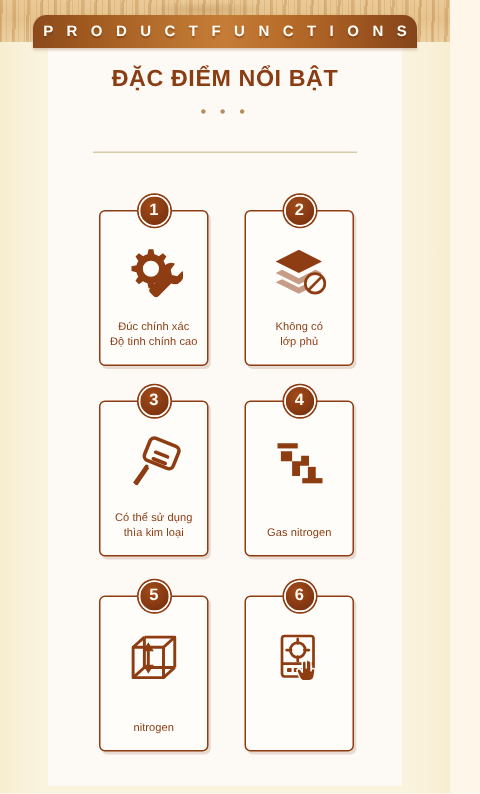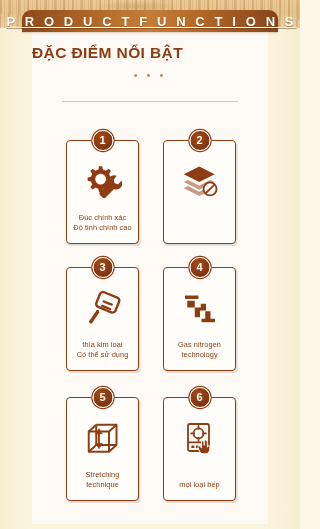--- a/index.html
+++ b/index.html
@@ -82,35 +82,34 @@
     background: linear-gradient(90deg,
        #8b4a1c 0%, #a0591f 14%, #bb7330 38%,
        #c47c37 50%, #b86c29 66%, #9c5420 86%, #84441a 100%);
     display: flex;
     align-items: center;
     justify-content: center;
     box-shadow: 0 1px 2px rgba(110,60,20,0.25);
   }
   .banner-text {
     color: #fffdf8;
-    font-size: 13px;
+    font-size: 10px;
     font-weight: bold;
     letter-spacing: 3.1px;
     text-indent: 3.1px;
     white-space: nowrap;
     text-shadow: 0 1px 1px rgba(90,45,10,0.45);
-    text-decoration: underline;
   }
 
   
   .heading {
     position: absolute;
     top: 44px; left: 32px;
     width: 236px;
-    text-align: left;
+    text-align: center;
     color: #8a3c12;
     font-size: 15.5px;
     font-weight: bold;
     letter-spacing: 0.4px;
     white-space: nowrap;
   }
   .dots {
     position: absolute;
     top: 69px; left: 32px;
     width: 236px;
@@ -265,20 +264,22 @@
             <g fill="#8e3c12">
               <path d="M23 2 L43 12 L23 22 L3 12 Z"></path>
               <path d="M23 26.5 L8.6 19.3 L3 22 L23 32 L43 22 L37.4 19.3 Z" opacity="0.5"></path>
               <path d="M23 34.5 L8.6 27.3 L3 30 L23 40 L43 30 L37.4 27.3 Z" opacity="0.5"></path>
             </g>
             <circle cx="37" cy="31" r="8.4" fill="#fffdfa" stroke="#8e3c12" stroke-width="2.3"></circle>
             <line x1="31.6" y1="36.4" x2="42.4" y2="25.6" stroke="#8e3c12" stroke-width="2.3"></line>
           </svg>
         </div>
         <div class="card-text">
+          <span>Không có</span>
+          <span>lớp phủ</span>
         </div>
       </div>
     </div>
 
     <div class="row row-1">
 
       <div class="card card-left">
         <div class="card-notch"></div>
         <div class="badge">
           <span class="badge-num">3</span>
@@ -288,43 +289,42 @@
             <g stroke="#8e3c12" fill="none" stroke-width="3" stroke-linecap="round" stroke-linejoin="round">
               <rect x="17" y="5.5" width="26" height="20" rx="4" transform="rotate(22 30 15.5)"></rect>
               <line x1="25" y1="14.5" x2="35" y2="18.5"></line>
               <line x1="23" y1="20" x2="33" y2="24"></line>
               <line x1="17.5" y1="26.5" x2="8.5" y2="40.5"></line>
             </g>
             <path d="M16.5 25 L19.5 28 L9.5 42.5 L6 40 Z" fill="#8e3c12"></path>
           </svg>
         </div>
         <div class="card-text">
+          <span>Có thể sử dụng</span>
           <span>thìa kim loại</span>
-          <span>Có thể sử dụng</span>
         </div>
       </div>
 
       <div class="card card-right">
         <div class="card-notch"></div>
         <div class="badge">
           <span class="badge-num">4</span>
         </div>
         <div class="card-icon">
           <svg width="36" height="36" viewBox="0 0 48 48">
             <g fill="#8e3c12">
               <rect x="4" y="6" width="18" height="4.6"></rect>
               <path d="M7 13 h10 v9 h8 v-5 h7 v9 h-8 v9 h-7 v-13 h-10 z"></path>
               <rect x="26" y="37" width="18" height="4.6"></rect>
               <rect x="31" y="27" width="7" height="11"></rect>
             </g>
           </svg>
         </div>
         <div class="card-text">
           <span>Gas nitrogen</span>
-          <span>technology</span>
         </div>
       </div>
     </div>
 
     <div class="row row-2">
 
       <div class="card card-left">
         <div class="card-notch"></div>
         <div class="badge">
           <span class="badge-num">5</span>
@@ -342,22 +342,21 @@
               <line x1="15" y1="5" x2="15" y2="32"></line>
             </g>
             <g stroke="#8e3c12" fill="#8e3c12" stroke-width="2.6" stroke-linecap="round">
               <line x1="18.5" y1="14" x2="18.5" y2="33"></line>
               <path d="M18.5 10.5 L14.5 17 L22.5 17 Z" stroke-width="1"></path>
               <path d="M18.5 36.5 L14.5 30 L22.5 30 Z" stroke-width="1"></path>
             </g>
           </svg>
         </div>
         <div class="card-text">
-          <span>Stretching</span>
-          <span>technique</span>
+          <span>nitrogen</span>
         </div>
       </div>
 
       <div class="card card-right">
         <div class="card-notch"></div>
         <div class="badge">
           <span class="badge-num">6</span>
         </div>
         <div class="card-icon">
           <svg width="36" height="36" viewBox="0 0 48 48">
@@ -372,19 +371,18 @@
             </g>
             <g fill="#8e3c12">
               <rect x="12.5" y="32.5" width="4" height="3.6" rx="0.8"></rect>
               <rect x="18.5" y="32.5" width="4" height="3.6" rx="0.8"></rect>
               <rect x="24.5" y="32.5" width="4" height="3.6" rx="0.8"></rect>
             </g>
             <path d="M32 26 q1.8 0 1.8 2 v7 q0.4 -2.4 2.2 -2.2 q1.6 0.2 1.3 2.2 l-0.7 4.6 q-0.6 4.2 -5 4.2 h-3.4 q-3.4 0 -4.6 -3 l-2.2 -5.2 q-0.6 -1.6 0.9 -2.3 q1.5 -0.7 2.4 0.8 l1.3 2.1 v-8.2 q0 -2 1.8 -2 q1.8 0 1.8 2 v4.5 v-5.5 q0 -2 1.7 -2 z" fill="#8e3c12" stroke="#fffdfa" stroke-width="1.3" stroke-linejoin="round"></path>
           </svg>
         </div>
         <div class="card-text">
-          <span>mọi loại bếp</span>
         </div>
       </div>
     </div>
 
   </div>
 </div>
 
 </body></html>

